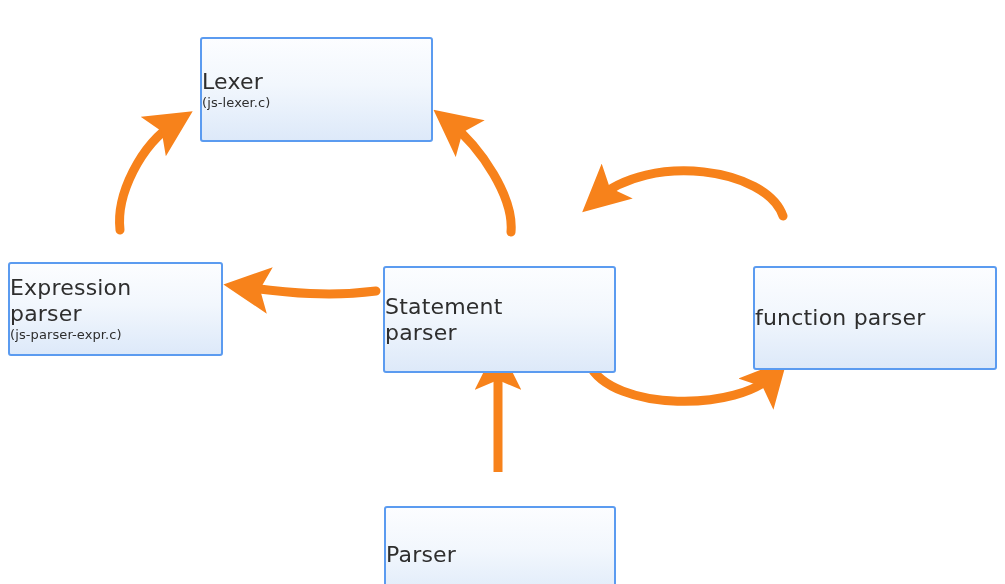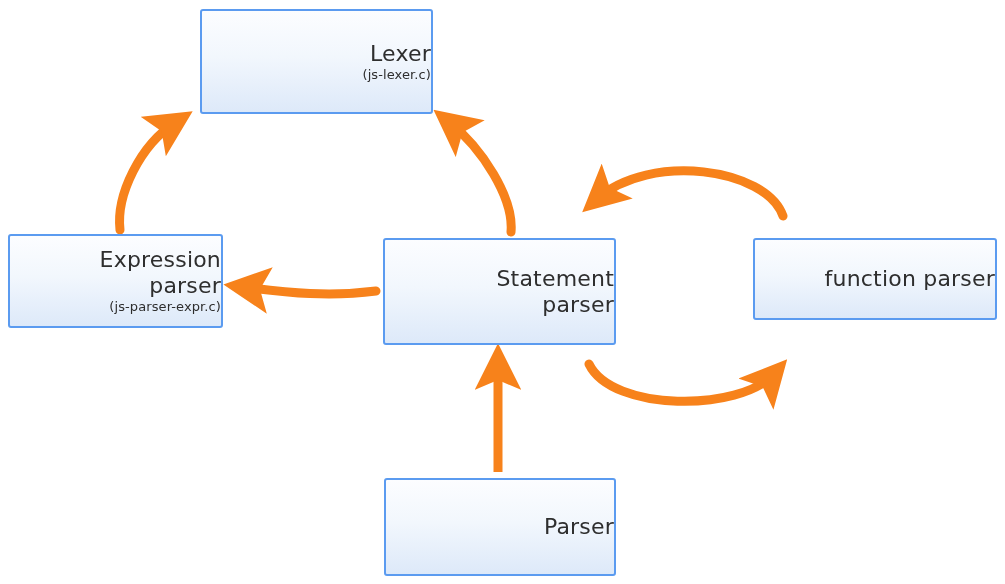--- a/index.html
+++ b/index.html
@@ -26,38 +26,39 @@
     pointer-events: none;
   }
   .node {
     position: absolute;
     box-sizing: border-box;
     border: 2px solid #5b9bf0;
     border-radius: 3px;
     background: linear-gradient(to bottom, #fcfdff 0%, #f2f7fd 45%, #dde9f9 100%);
     display: flex;
     flex-direction: column;
-    align-items: flex-end;
+    align-items: flex-start;
     justify-content: center;
     text-align: center;
     color: #2e2e2e;
     line-height: 1.18;
+    margin-top: 28px;
   }
   .node .title {
     font-size: 22px;
     letter-spacing: 0.2px;
   }
   .node .sub {
     font-size: 13px;
     letter-spacing: 0.1px;
   }
   #node-lexer      { left: 200px; top: 9px;   width: 233px; height: 105px; }
   #node-expression { left: 8px;   top: 234px; width: 215px; height: 94px; }
   #node-statement  { left: 383px; top: 238px; width: 233px; height: 107px; }
-  #node-function   { left: 753px; top: 238px; width: 244px; height: 82px; }
+  #node-function   { left: 753px; top: 238px; width: 244px; height: 104px; }
   #node-parser     { left: 384px; top: 478px; width: 232px; height: 98px; }
 </style>
 </head>
 <body>
 
 <div id="canvas">
 
   <svg id="arrow-layer" viewBox="0 0 1005 584" xmlns="http://www.w3.org/2000/svg">
     <defs>
       <marker id="ah" markerWidth="5.2" markerHeight="5.2" refX="3.0" refY="2.6" orient="auto" markerUnits="strokeWidth">

